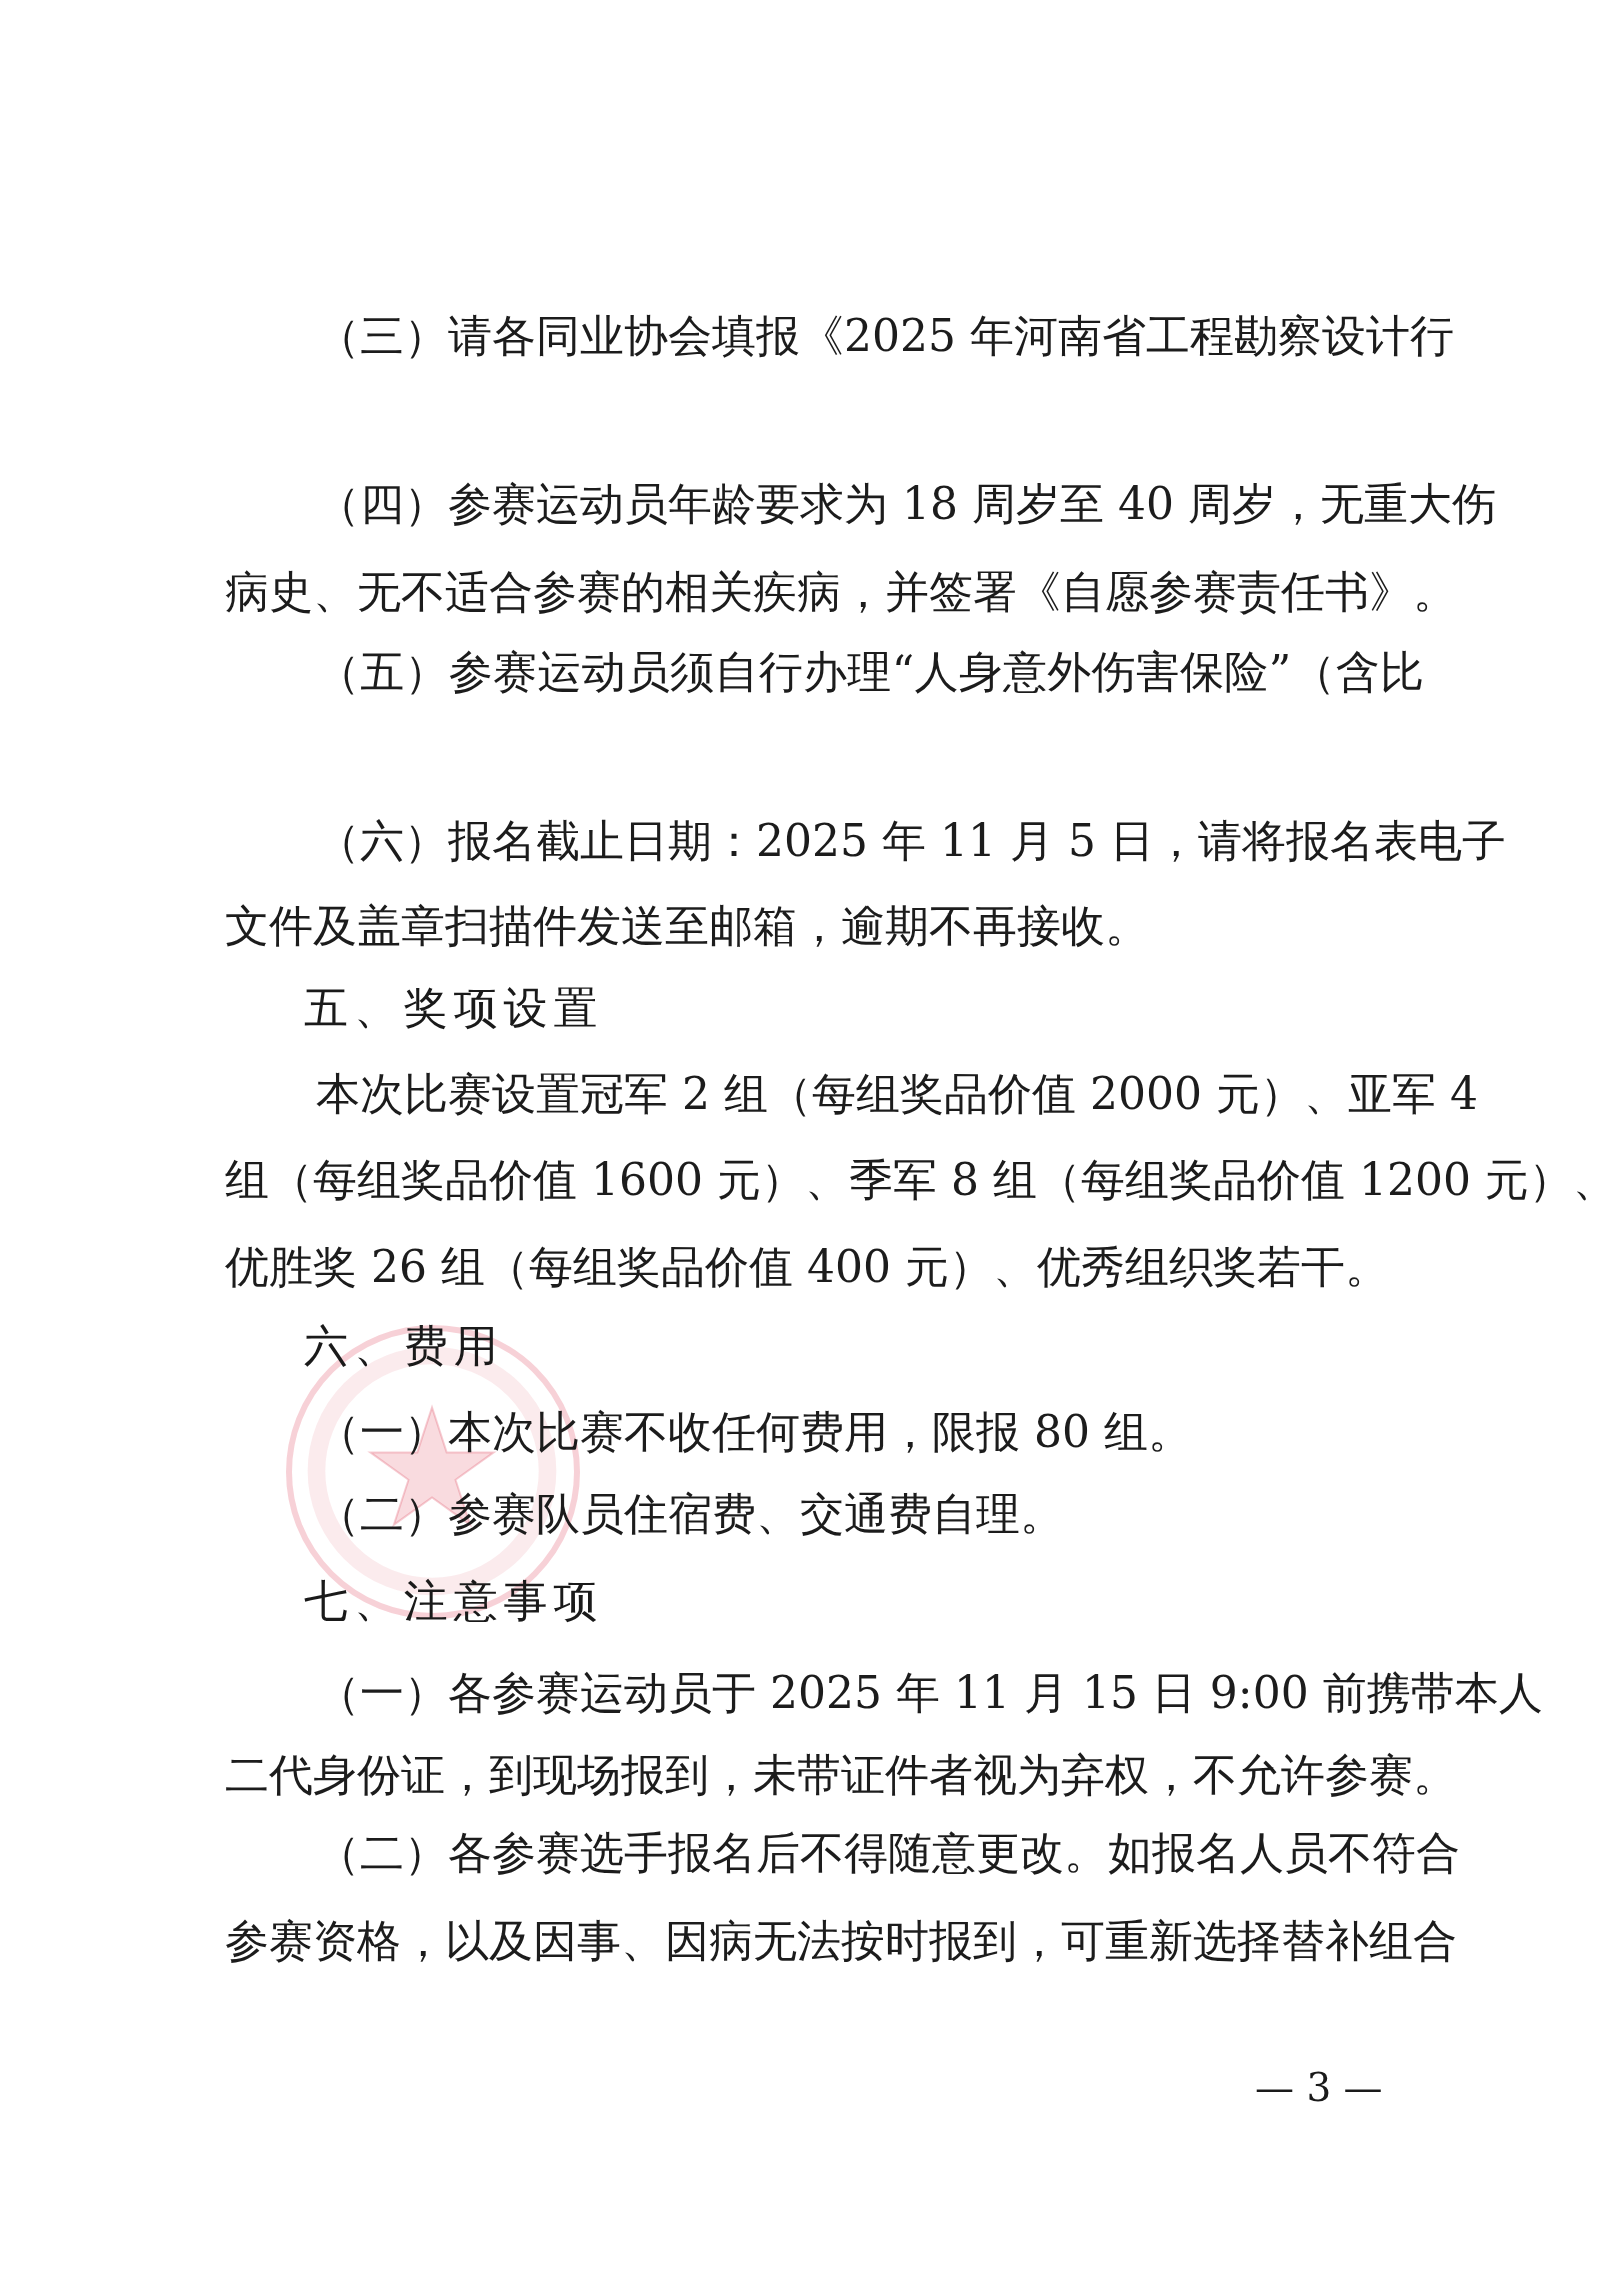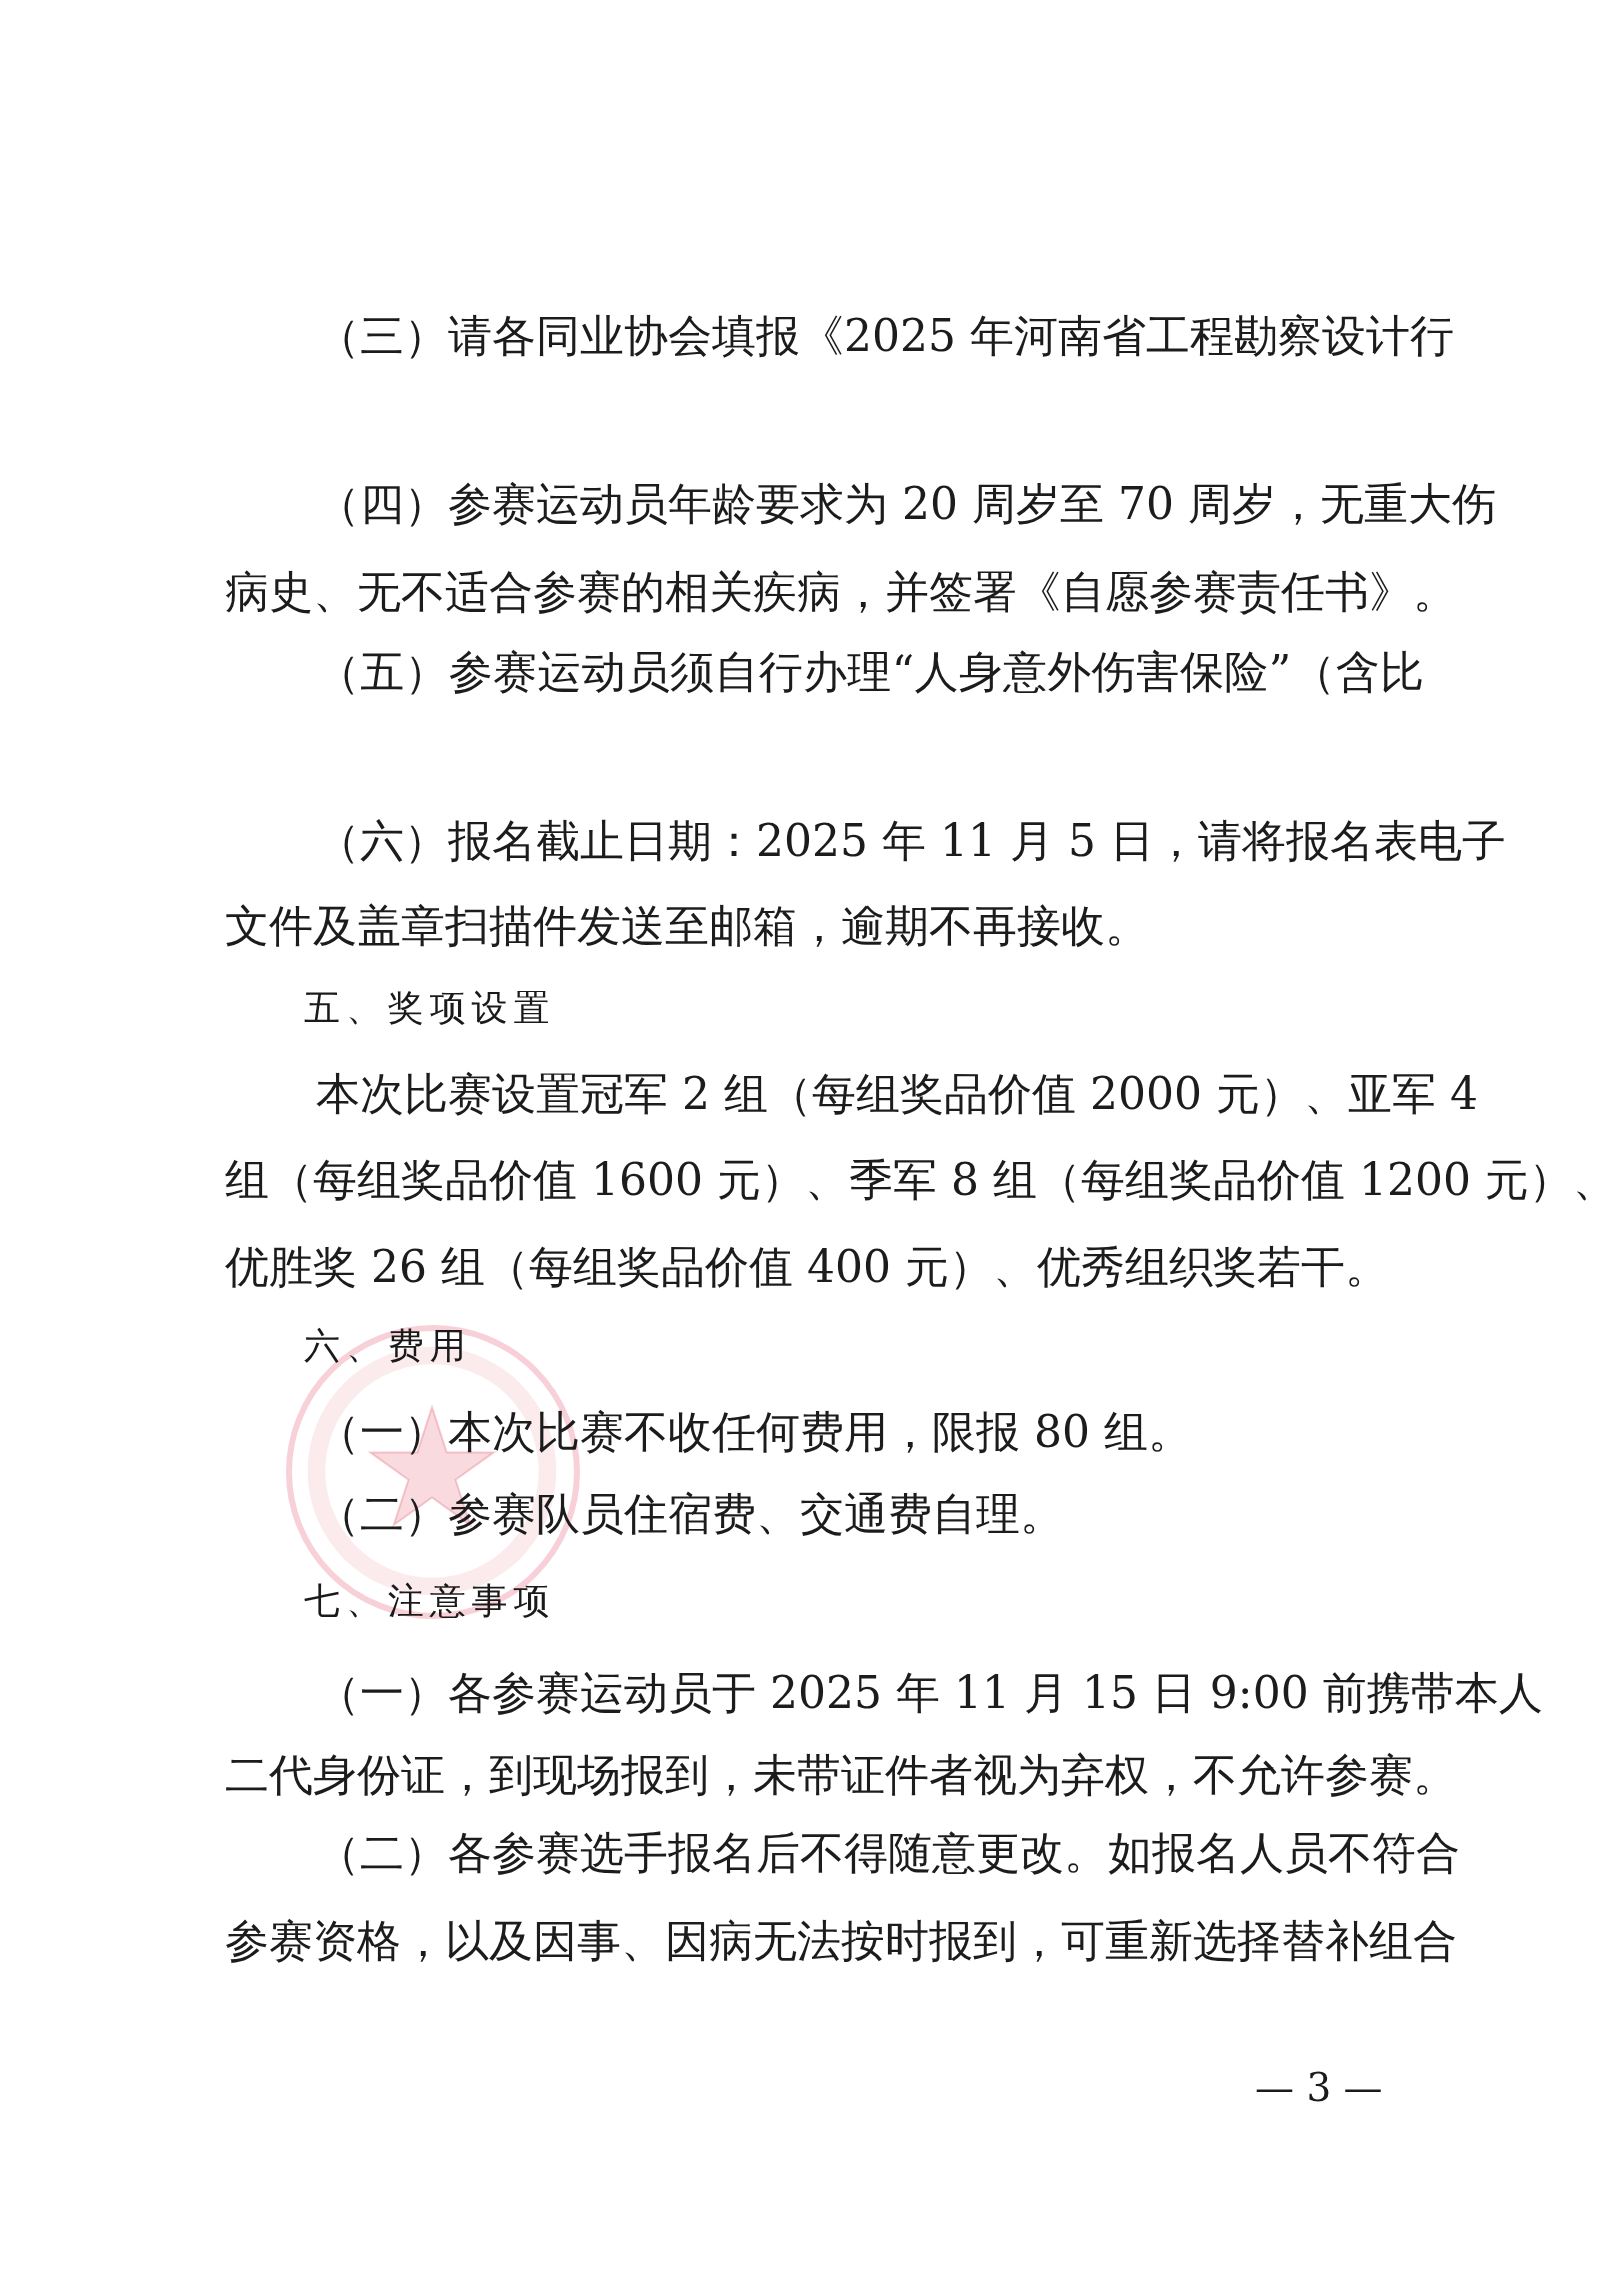--- a/index.html
+++ b/index.html
@@ -33,21 +33,21 @@
       letter-spacing: 0px;
       color: #1c1c1c;
     }
     .line.indent { left: 316px; width: 1108px; }
     .line.last { text-align-last: left; }
     .heading {
       position: absolute;
       left: 304px;
       height: 59px; line-height: 59px;
       font-family: "DejaVu Sans", "Liberation Sans", sans-serif;
-      font-size: 36px;
+      font-size: 44px;
       letter-spacing: 5.9px;
       color: #1a1a1a;
       white-space: nowrap;
     }
     .page-number {
       position: absolute;
       left: 1255px; top: 2058px;
       height: 59px; line-height: 59px;
       font-family: "DejaVu Serif", "Liberation Serif", serif;
       font-size: 39px;
@@ -62,21 +62,21 @@
 
   <div class="seal">
     <svg width="280" height="280" viewBox="0 0 286 286">
       <polygon points="143,78 158,124 206,124 167,152 182,198 143,170 104,198 119,152 80,124 128,124" fill="rgba(226,90,110,0.22)" stroke="rgba(226,90,110,0.3)" stroke-width="2"></polygon>
       <circle cx="143" cy="143" r="118" fill="none" stroke="rgba(226,90,110,0.12)" stroke-width="18"></circle>
     </svg>
   </div>
 
   <div class="line indent" style="top:306px">（三）请各同业协会填报《2025 年河南省工程勘察设计行</div>
 
-  <div class="line indent" style="top:474px">（四）参赛运动员年龄要求为 20 周岁至 70 周岁，无重大伤</div>
+  <div class="line indent" style="top:474px">（四）参赛运动员年龄要求为 18 周岁至 40 周岁，无重大伤</div>
   <div class="line" style="top:562px">病史、无不适合参赛的相关疾病，并签署《自愿参赛责任书》。</div>
 
   <div class="line indent" style="top:642px">（五）参赛运动员须自行办理“人身意外伤害保险”（含比</div>
 
   <div class="line indent" style="top:811px">（六）报名截止日期：2025 年 11 月 5 日，请将报名表电子</div>
   <div class="line last" style="top:896px">文件及盖章扫描件发送至邮箱，逾期不再接收。</div>
 
   <div class="heading" style="top:978px">五、奖项设置</div>
 
   <div class="line indent" style="top:1064px">本次比赛设置冠军 2 组（每组奖品价值 2000 元）、亚军 4</div>

